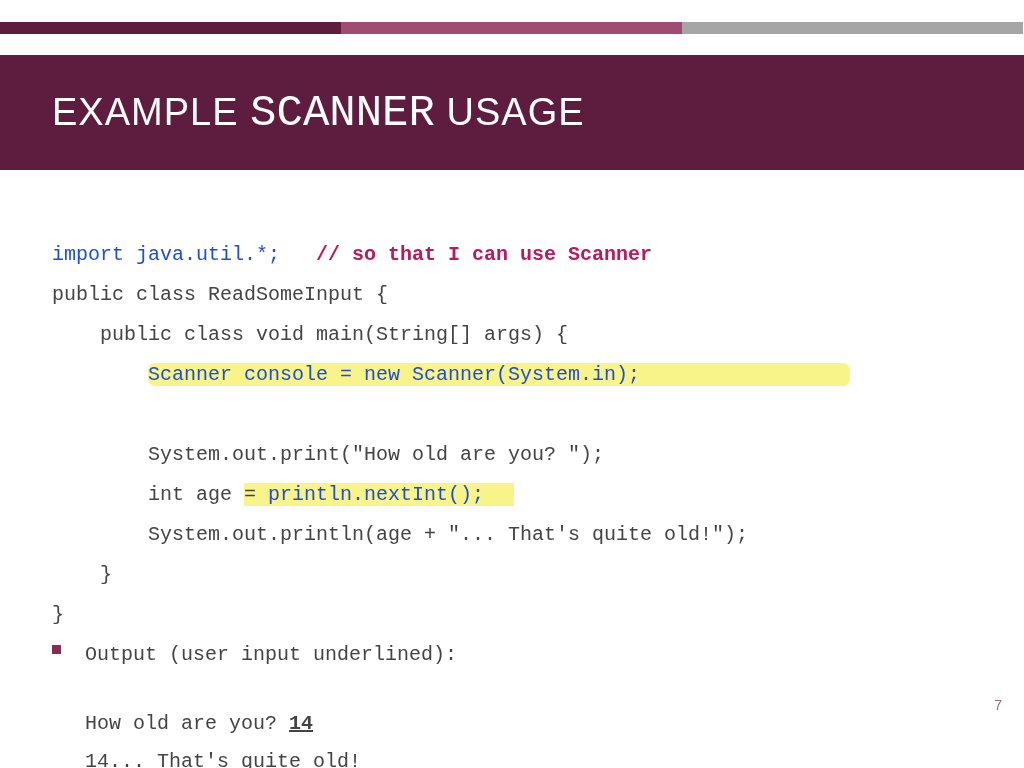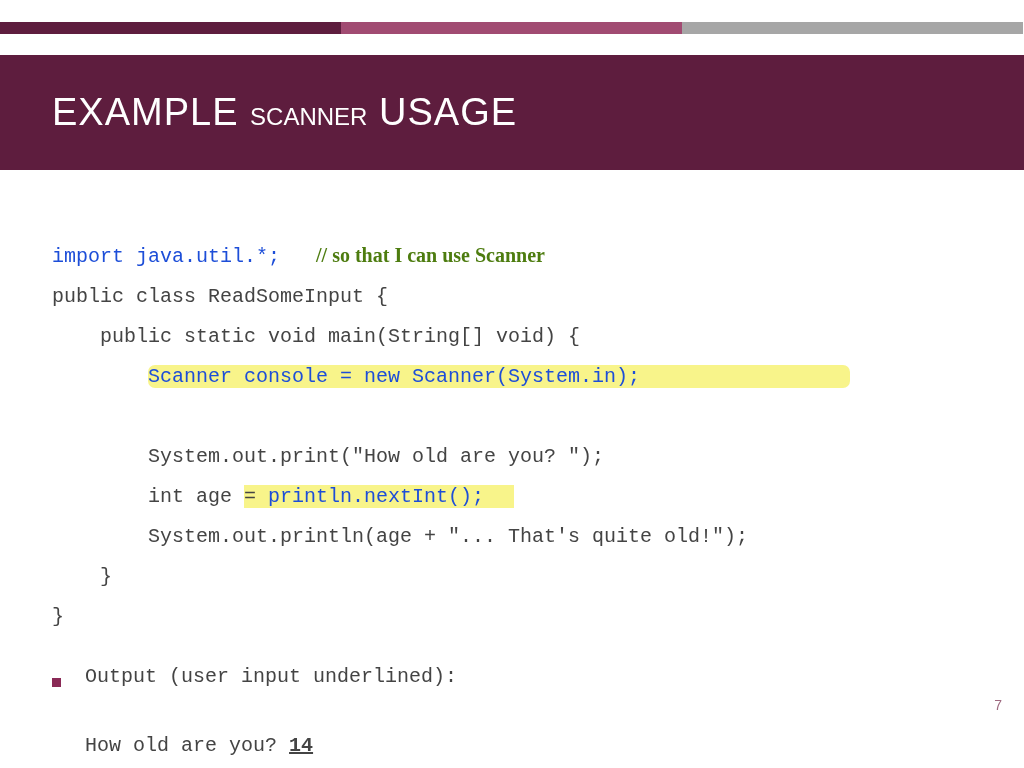--- a/index.html
+++ b/index.html
@@ -13,34 +13,34 @@
 
   .titlebar {
     position: absolute; left: 0; top: 55px; width: 100%; height: 115px;
     background: #5e1d3e; color: #fff; display: flex; align-items: center;
     padding-left: 52px;
   }
   .titlebar h1 {
     font-weight: 400; letter-spacing: 1px; font-size: 38px;
   }
   .titlebar h1 .word-regular { font-family: Arial, sans-serif; }
-  .titlebar h1 .word-mono { font-family: Liberation Sans, sans-serif; font-size: 24px; letter-spacing: 0; }
+  .titlebar h1 .word-mono { font-family: Liberation Mono, monospace; font-size: 44px; letter-spacing: 0; }
 
   .content {
     position: absolute; left: 52px; top: 195px; width: 920px;
     font-family: "Courier New", Courier, monospace;
     color: #444; font-size: 20px; line-height: 2.0;
   }
 
   .code { white-space: pre; }
   .b { font-weight: normal; color: #1d4ed8; }
-  .comment { color: #4d7c0f; font-weight: bold; font-family: Liberation Serif, serif; }
+  .comment { color: #be185d; font-weight: bold; }
   .hl { background: #f8f48a; }
 
-  .bullet-row { display: flex; align-items: center; margin-top: 20px; }
+  .bullet-row { display: flex; align-items: flex-start; }
   .bullet-square { width: 9px; height: 9px; background: #8a2a56; margin-right: 24px; flex: 0 0 auto; margin-top: 10px; }
   .mono { font-family: "Courier New", Courier, monospace; }
 
   .outblock { margin-left: 33px; margin-top: 30px; font-family: "Courier New", Courier, monospace; font-size: 20px; line-height: 1.9; color: #444; }
   .u { text-decoration: underline; font-weight: bold; }
 
   .pagenum { position: absolute; right: 22px; bottom: 55px; color: #9e6a80; font-size: 14px; font-family: Arial, sans-serif; }
 </style>
 </head>
 <body>
@@ -59,21 +59,21 @@
       <span class="word-mono">SCANNER</span>
       <span class="word-regular">USAGE</span>
     </h1>
   </div>
 
   <div class="content">
 
     <div class="code">
 <span class="b">import java.util.*;</span>   <span class="comment">// so that I can use Scanner</span>
 <span>public class ReadSomeInput {</span>
-<span>    public static void main(String[] void) {</span>
+<span>    public class void main(String[] args) {</span>
         <span class="hl b" style="padding-right:210px;border-radius:7px;">Scanner console = new Scanner(System.in);</span>
 
 <span>        System.out.print("How old are you? ");</span>
 <span>        int age </span><span class="hl">= </span><span class="hl b" style="padding-right:30px;">println.nextInt();</span>
 <span>        System.out.println(age + "... That's quite old!");</span>
 <span>    }</span>
 <span>}</span></div>
 
     <div class="bullet-row">
       <div class="bullet-square"></div>

